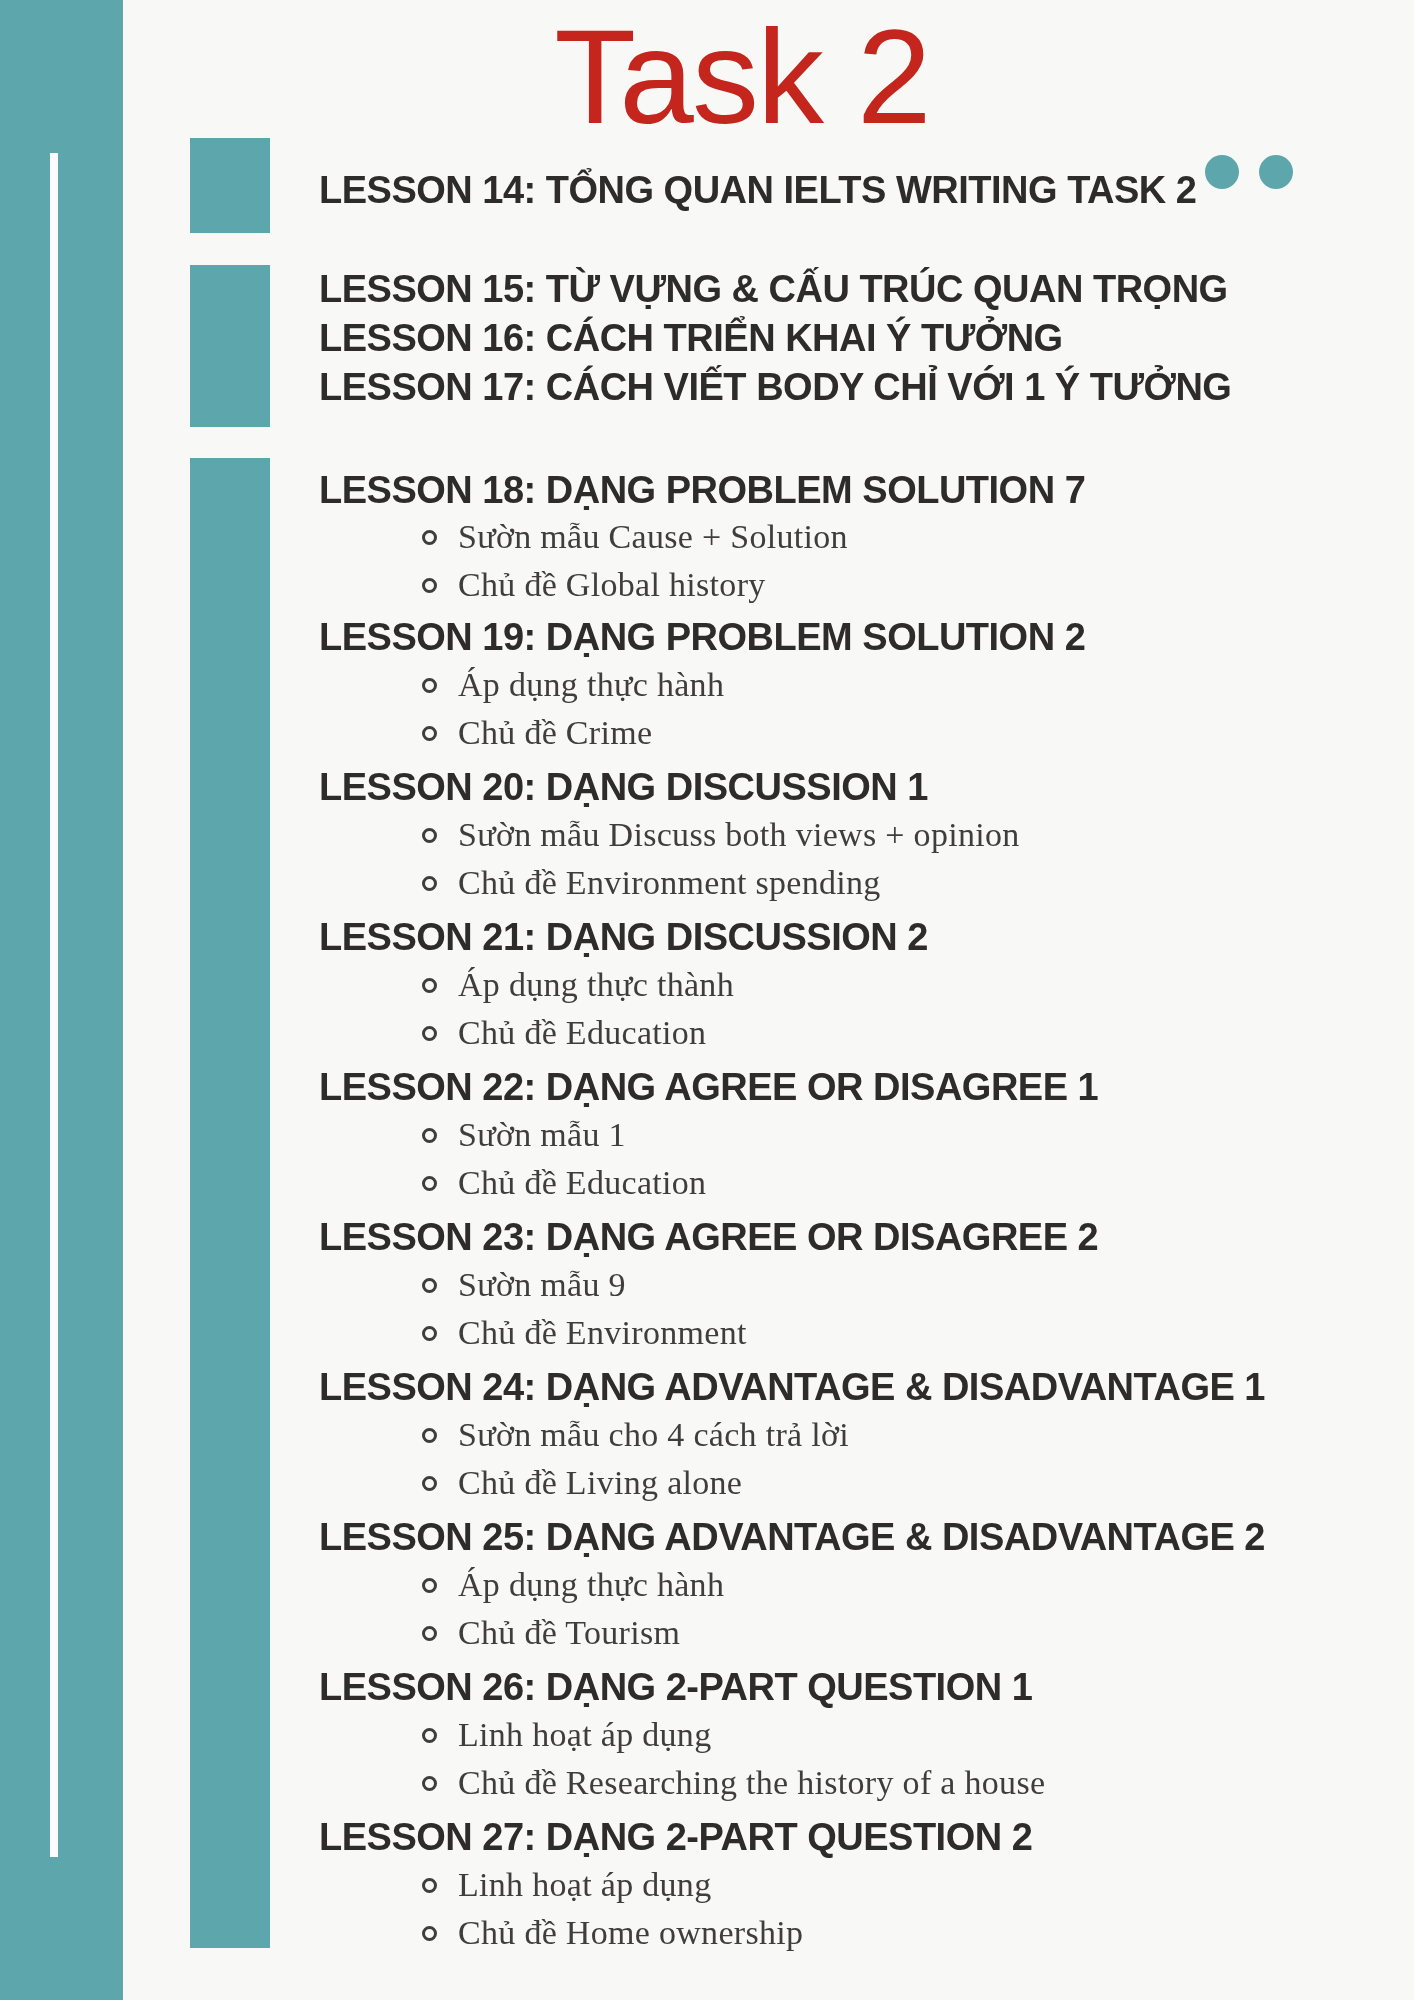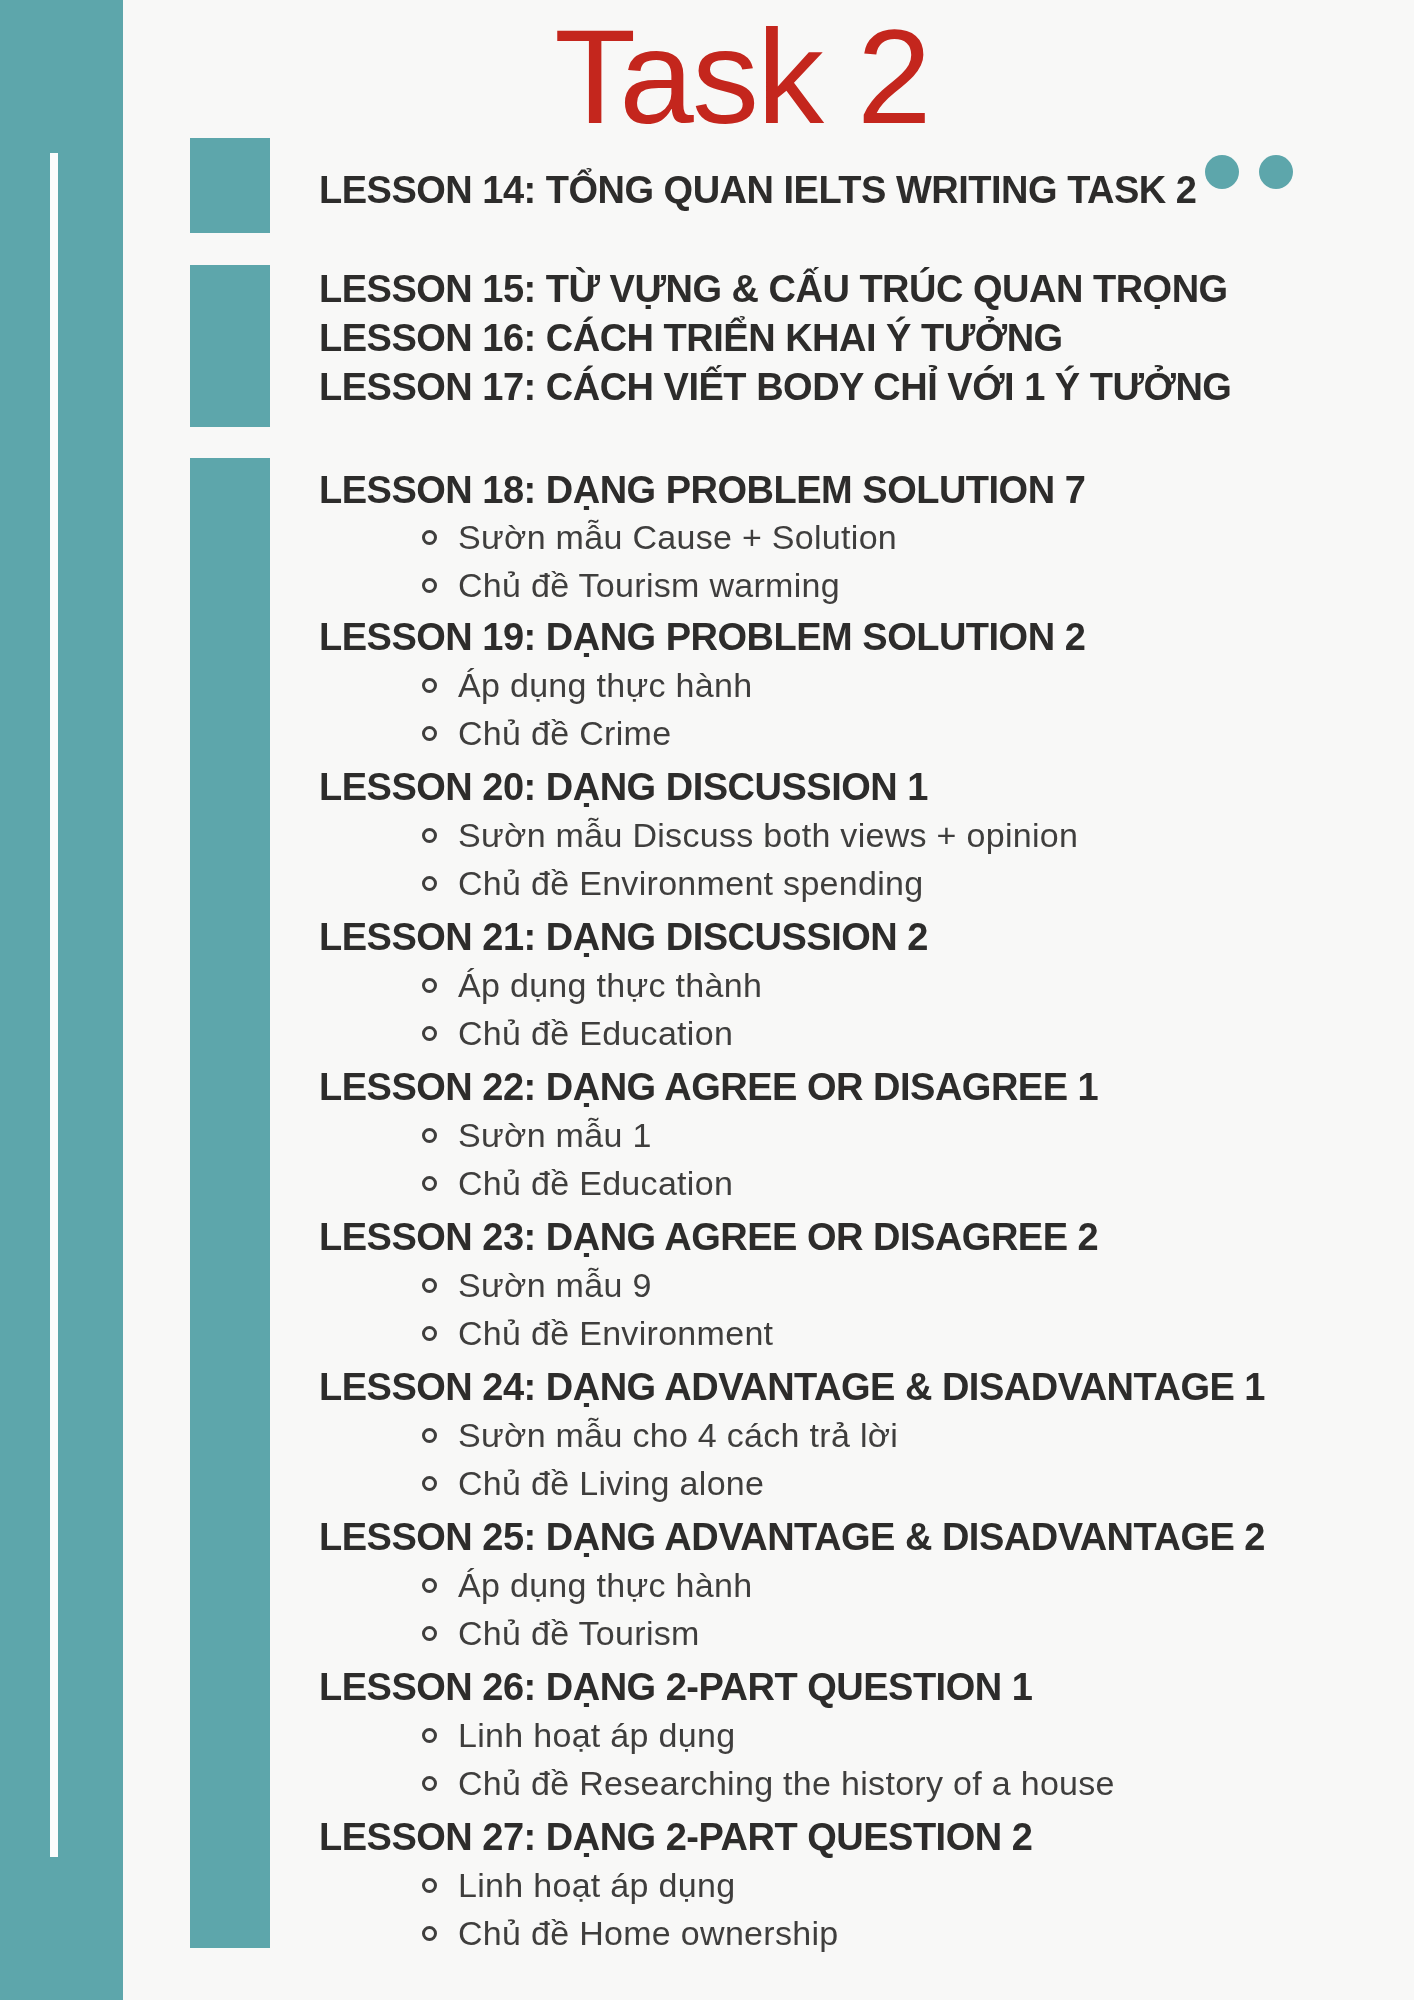--- a/index.html
+++ b/index.html
@@ -56,21 +56,21 @@
     position:absolute;left:422px;height:34px;
     display:flex;align-items:center;
   }
   .ring{
     width:15px;height:15px;border-radius:50%;
     border:3px solid var(--sub-ink);
     margin-right:21px;flex:0 0 auto;
   }
   .bullet-text{
     font-size:34px;line-height:34px;font-weight:400;letter-spacing:0.3px;
-    color:var(--sub-ink);white-space:nowrap;
+    color:var(--sub-ink);white-space:nowrap;font-family:Liberation Serif, serif;
   }
 </style>
 </head>
 <body>
 
 <div class="left-bar"></div>
 <div class="white-line"></div>
 <div class="sq sq1"></div>
 <div class="sq sq2"></div>
 <div class="sq sq3"></div>
@@ -94,21 +94,21 @@
 <div class="lesson-heading" style="top:1518px">LESSON 25: DẠNG ADVANTAGE &amp; DISADVANTAGE 2</div>
 <div class="lesson-heading" style="top:1668px">LESSON 26: DẠNG 2-PART QUESTION 1</div>
 <div class="lesson-heading" style="top:1818px">LESSON 27: DẠNG 2-PART QUESTION 2</div>
 
 <div class="bullet-row" style="top:520px">
     <span class="ring"></span>
     <span class="bullet-text">Sườn mẫu Cause + Solution</span>
   </div>
 <div class="bullet-row" style="top:568px">
     <span class="ring"></span>
-    <span class="bullet-text">Chủ đề Tourism warming</span>
+    <span class="bullet-text">Chủ đề Global history</span>
   </div>
 
 <div class="bullet-row" style="top:668px">
     <span class="ring"></span>
     <span class="bullet-text">Áp dụng thực hành</span>
   </div>
 <div class="bullet-row" style="top:716px">
     <span class="ring"></span>
     <span class="bullet-text">Chủ đề Crime</span>
   </div>

